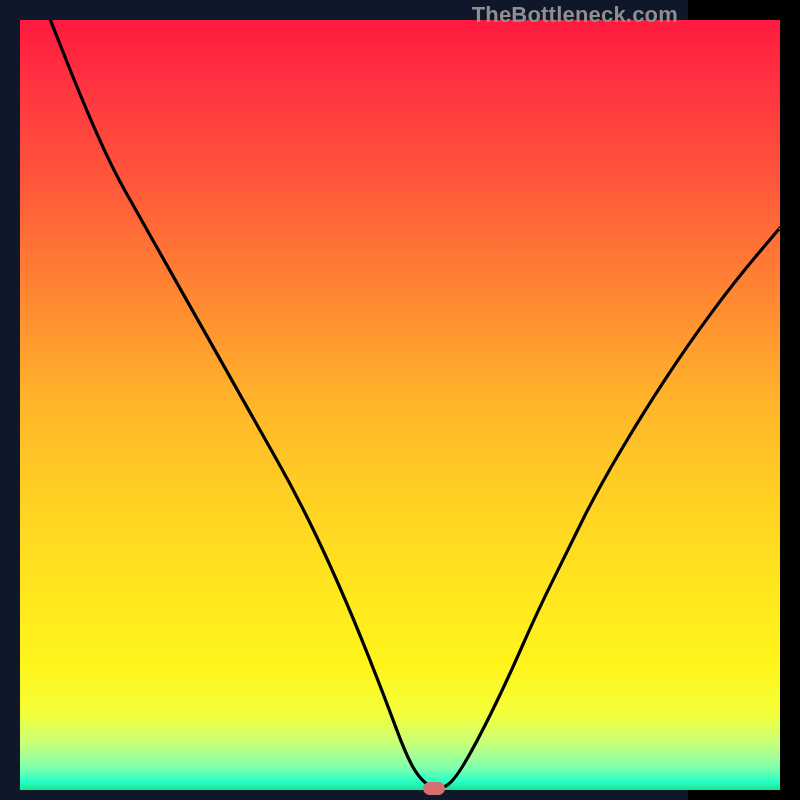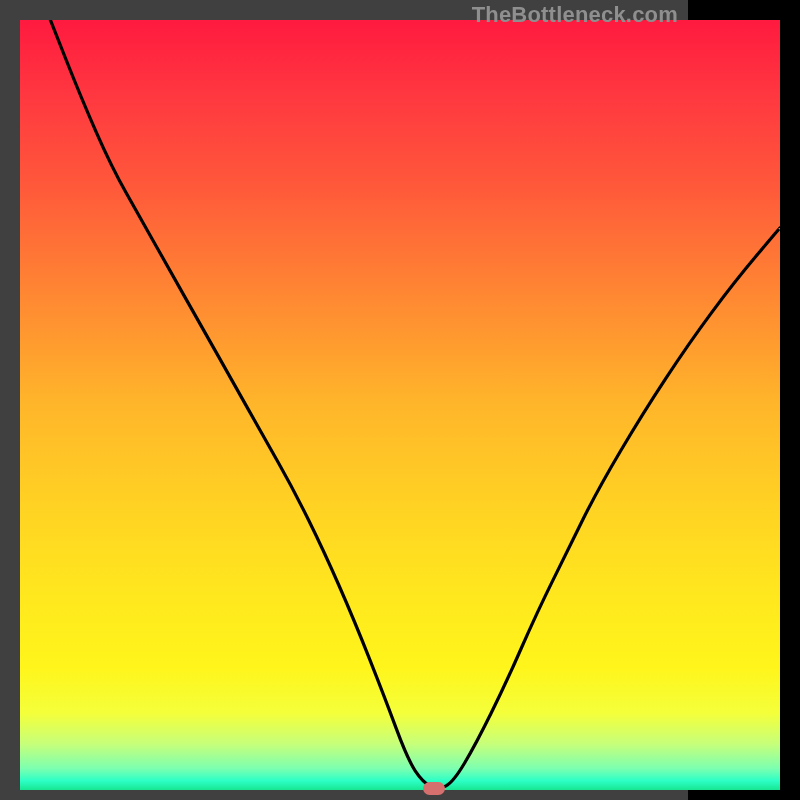--- a/index.html
+++ b/index.html
@@ -7,21 +7,21 @@
     padding: 0;
     width: 800px;
     height: 800px;
     overflow: hidden;
     background: #000;
   }
   .frame {
     position: relative;
     width: 688px;
     height: 800px;
-    background: #404040;
+    background: #0f172a;
   }
   .watermark {
     position: absolute;
     top: 2px;
     right: 10px;
     font-family: Arial, sans-serif;
     font-size: 22px;
     font-weight: bold;
     color: #8f8f8f;
     letter-spacing: 0.2px;

